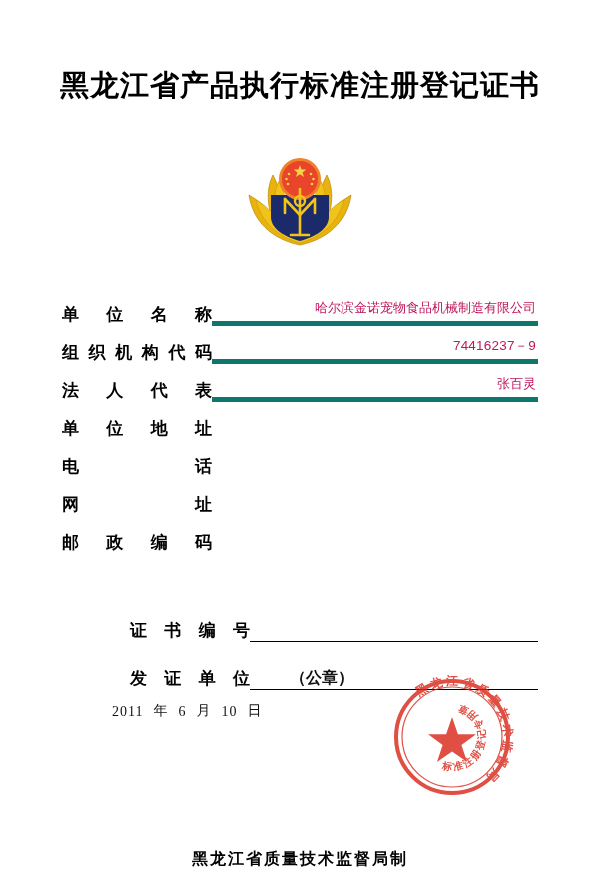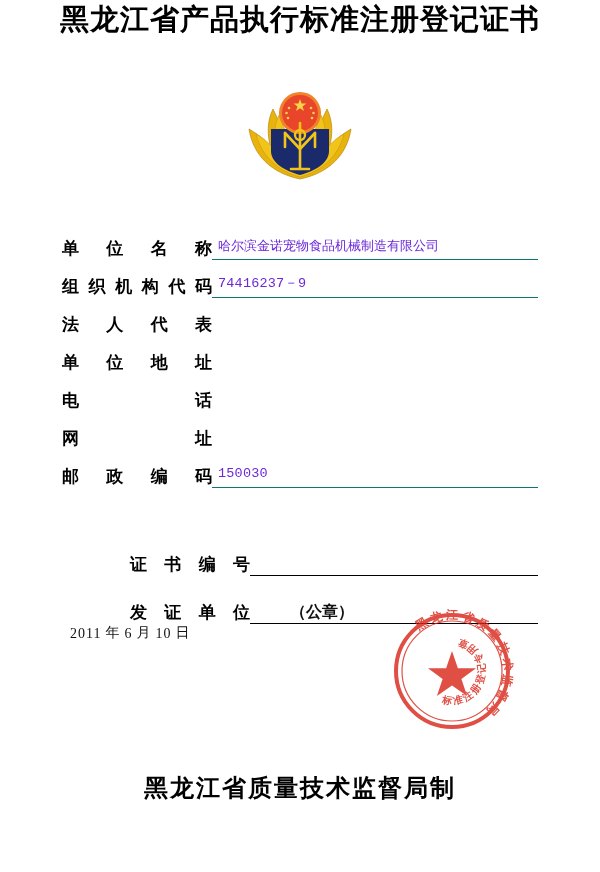--- a/index.html
+++ b/index.html
@@ -22,20 +22,21 @@
     box-sizing: border-box;
   }
 
   
   .title {
     text-align: center;
     font-size: 29px;
     font-weight: bold;
     letter-spacing: 1px;
     color: #000;
+    margin-top: 66px;
     font-family: "DejaVu Serif", "Liberation Serif", serif;
   }
 
   
   .emblem-wrap {
     margin-top: 34px;
     display: flex;
     justify-content: center;
     align-items: center;
     height: 118px;
@@ -66,32 +67,33 @@
     white-space: nowrap;
     text-align: justify;
     font-family: "DejaVu Serif", "Liberation Serif", serif;
   }
   .field-label.spread {
     display: flex;
     justify-content: space-between;
   }
   .field-value {
     flex: 1 1 auto;
-    border-bottom: 1px solid #0f766e;
+    border-bottom: 5px solid #0f766e;
     font-size: 13px;
-    color: #6d28d9;
+    color: #be185d;
     padding: 0 2px 2px 6px;
     min-height: 20px;
     line-height: 18px;
     white-space: nowrap;
     overflow: hidden;
     font-family: "DejaVu Sans", "Liberation Sans", sans-serif;
+    text-align: right;
   }
   .field-value.latin {
-    font-family: Liberation Mono, monospace;
+    font-family: Liberation Sans, sans-serif;
     font-size: 13.5px;
     letter-spacing: 0.2px;
   }
 
   
   .lower {
     margin-top: 40px;
     padding: 0 62px 0 130px;
     position: relative;
   }
@@ -117,27 +119,29 @@
     height: 22px;
     font-size: 16px;
     font-weight: bold;
     padding-left: 40px;
     box-sizing: border-box;
     font-family: Liberation Serif, serif;
   }
 
   
   .date-row {
-    padding-left: 66px;
+    margin-top: 12px;
+    padding-left: 108px;
     display: flex;
     align-items: flex-end;
     font-size: 14px;
     font-family: "DejaVu Sans", "Liberation Sans", sans-serif;
     color: #111;
     letter-spacing: 1px;
+    gap: 6px;
   }
   .date-row .dchunk {
     display: inline-block;
   }
   .date-row .dnum {
     font-family: "Liberation Serif", "DejaVu Serif", serif;
     font-size: 14px;
     padding: 0 4px;
   }
 
@@ -151,21 +155,21 @@
     pointer-events: none;
   }
 
   
   .footer {
     position: absolute;
     bottom: 68px;
     left: 0;
     width: 100%;
     text-align: center;
-    font-size: 24px;
+    font-size: 16px;
     font-weight: bold;
     color: #000;
     letter-spacing: 2px;
     font-family: "DejaVu Serif", "Liberation Serif", serif;
   }
 </style>
 </head>
 <body>
 
 <div class="page">
@@ -234,20 +238,21 @@
       <div class="field-value latin">74416237－9</div>
     </div>
 
     <div class="field-row">
       <div class="field-label spread">
         <span>法</span>
         <span>人</span>
         <span>代</span>
         <span>表</span>
       </div>
+      <div class="field-value">张百灵</div>
     </div>
 
     <div class="field-row">
       <div class="field-label spread">
         <span>单</span>
         <span>位</span>
         <span>地</span>
         <span>址</span>
       </div>
     </div>
@@ -266,21 +271,20 @@
       </div>
     </div>
 
     <div class="field-row">
       <div class="field-label spread">
         <span>邮</span>
         <span>政</span>
         <span>编</span>
         <span>码</span>
       </div>
-      <div class="field-value latin">150030</div>
     </div>
 
   </div>
 
   <div class="lower">
     <div class="lower-row">
       <div class="lower-label">
         <span>证</span>
         <span>书</span>
         <span>编</span>

